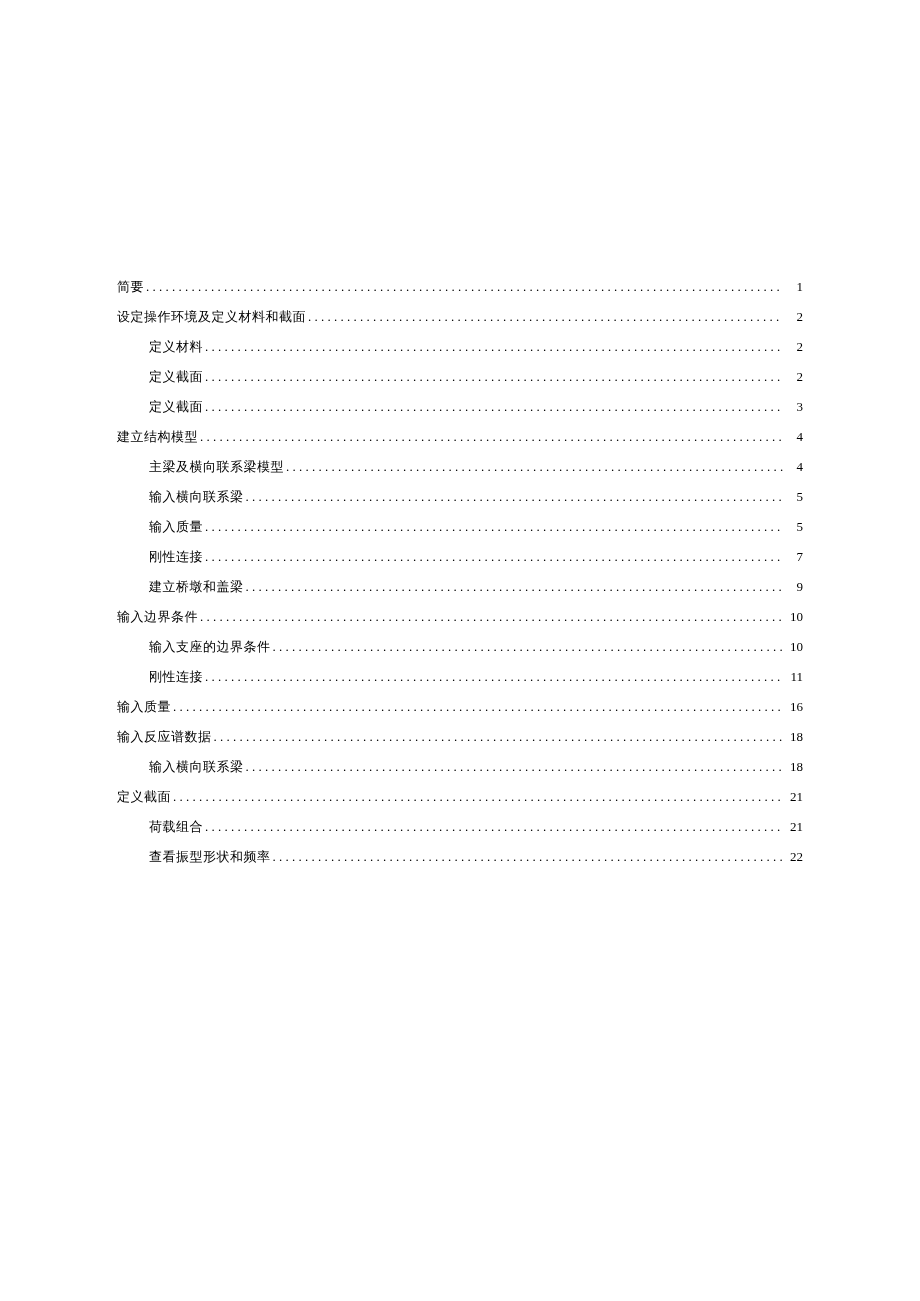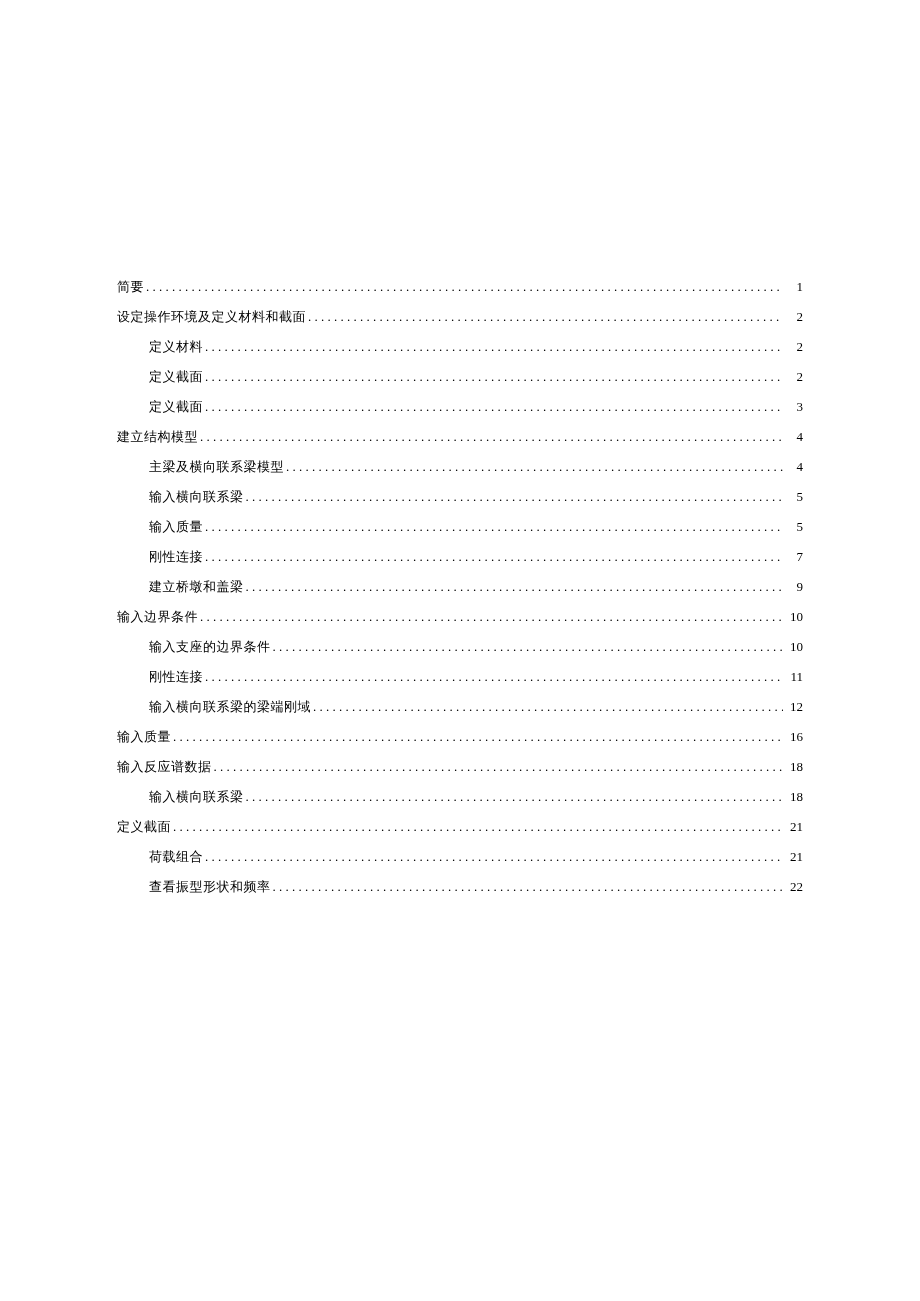--- a/index.html
+++ b/index.html
@@ -118,25 +118,20 @@
     <div class="toc-row toc-indent-1">
       <span class="toc-title">输入支座的边界条件</span>
       <span class="toc-leader"></span>
       <span class="toc-page">10</span>
     </div>
     <div class="toc-row toc-indent-1">
       <span class="toc-title">刚性连接</span>
       <span class="toc-leader"></span>
       <span class="toc-page">11</span>
     </div>
-    <div class="toc-row toc-indent-1">
-      <span class="toc-title">输入横向联系梁的梁端刚域</span>
-      <span class="toc-leader"></span>
-      <span class="toc-page">12</span>
-    </div>
     <div class="toc-row">
       <span class="toc-title">输入质量</span>
       <span class="toc-leader"></span>
       <span class="toc-page">16</span>
     </div>
     <div class="toc-row">
       <span class="toc-title">输入反应谱数据</span>
       <span class="toc-leader"></span>
       <span class="toc-page">18</span>
     </div>

